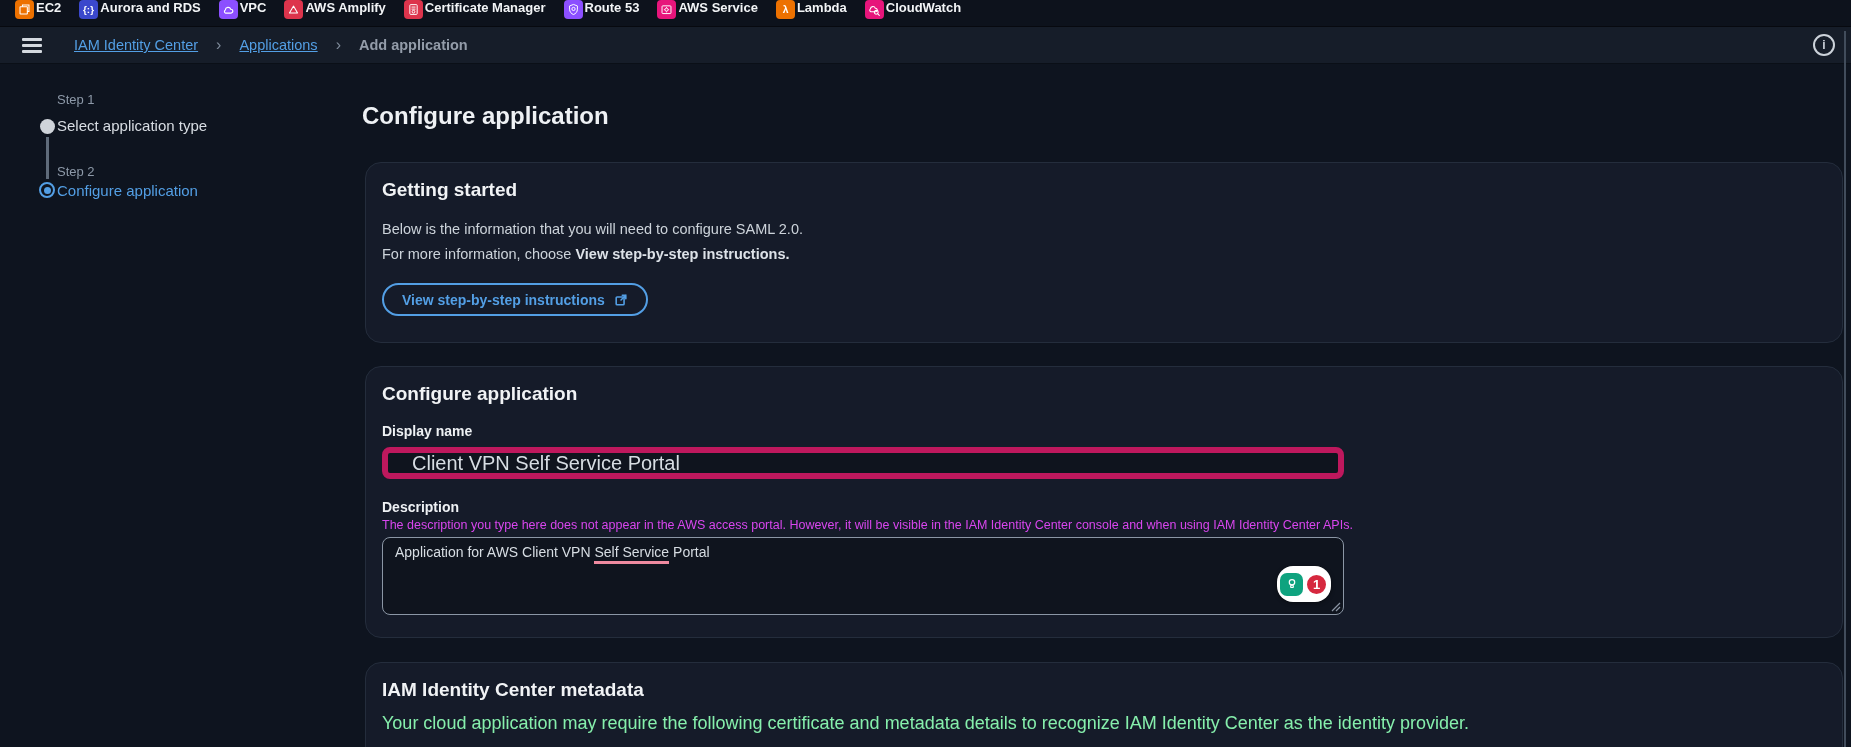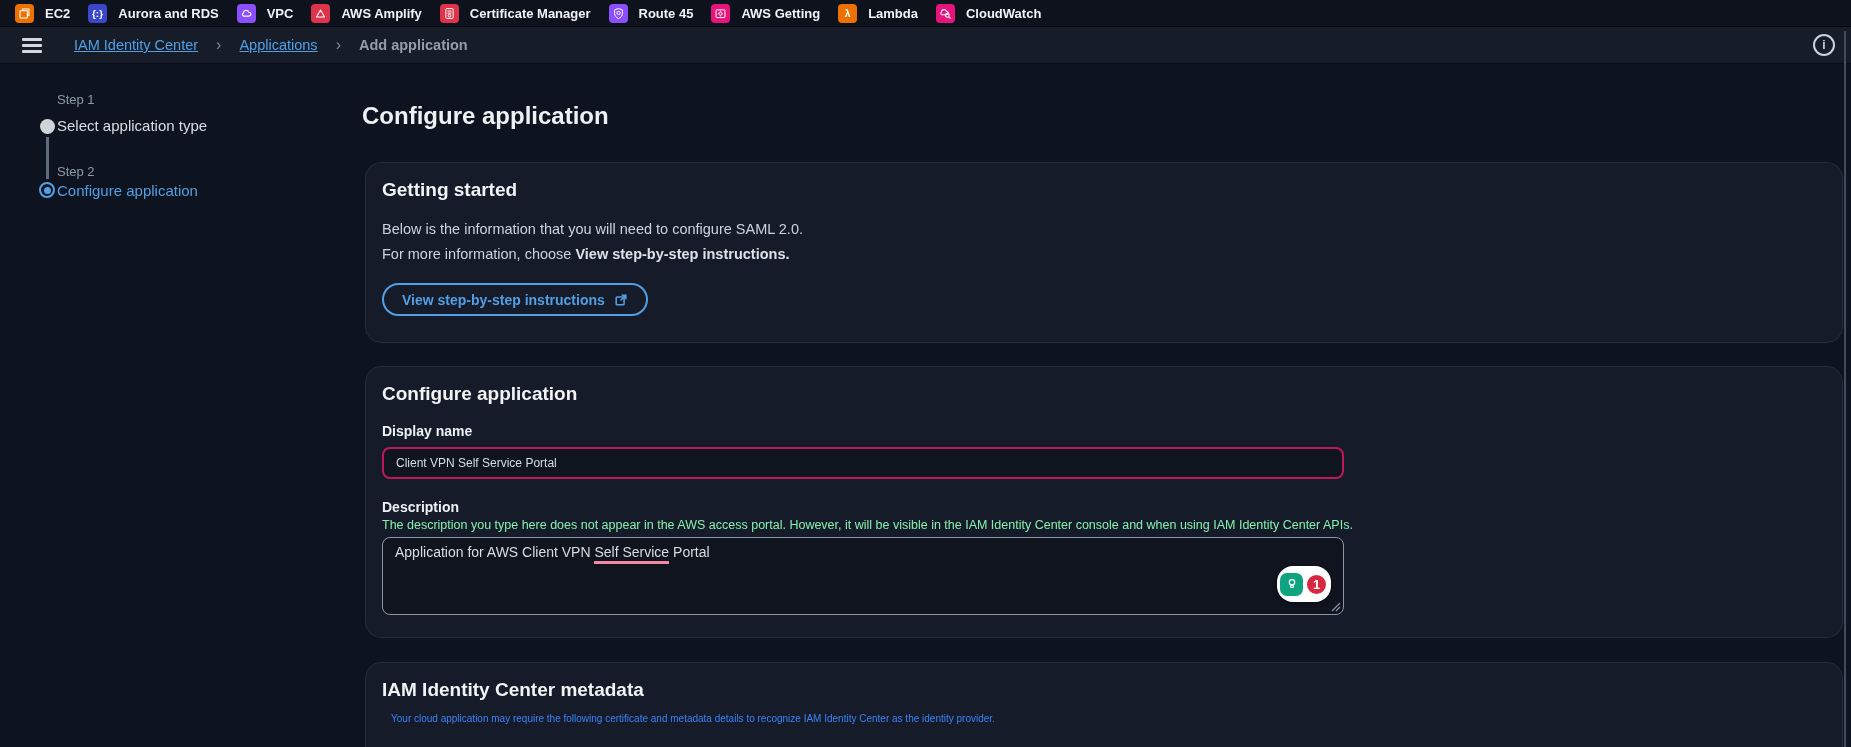--- a/index.html
+++ b/index.html
@@ -2,21 +2,21 @@
 <html><head>
 <meta charset="utf-8">
 <style>
   html,body{margin:0;padding:0;background:#0e141f;}
   .canvas{position:relative;width:1851px;height:747px;overflow:hidden;background:#0e141f;
           font-family:"Liberation Sans","DejaVu Sans",sans-serif;color:#d1d5db;}
 
   
   .topbar{position:absolute;left:0;top:0;width:100%;height:27px;background:#0d121c;
           border-bottom:1px solid #07090f;display:flex;align-items:center;padding-left:6px;box-sizing:border-box;}
-  .fav{display:flex;align-items:center;gap:11px;padding:0 9px;height:100%;cursor:pointer;}
+  .fav{display:flex;gap:2px;padding:0 9px;height:100%;cursor:pointer;}
   .fav-ic{width:19px;height:19px;border-radius:4px;display:flex;align-items:center;justify-content:center;flex:0 0 auto;}
   .fav-ic svg{display:block;}
   .fav-label{font-size:13px;font-weight:600;color:#f2f4f6;white-space:nowrap;}
 
   
   .navbar{position:absolute;left:0;top:27px;width:100%;height:37px;background:#161d29;
           display:flex;align-items:center;box-sizing:border-box;border-bottom:1px solid #0a0f17;}
   .burger{width:20px;height:15px;display:flex;flex-direction:column;justify-content:space-between;cursor:pointer;margin:0 0 0 22px;}
   .burger span{height:3px;background:#d4d9df;border-radius:1px;}
   .crumbs{display:flex;align-items:center;gap:18px;margin-left:32px;font-size:14.5px;}
@@ -42,33 +42,33 @@
   .card{position:absolute;left:365px;width:1478px;background:#151b29;border:1px solid #242d3c;
         border-radius:16px;box-sizing:border-box;padding:16px;}
   .card h2{margin:0;font-size:19px;font-weight:700;color:#f1f3f5;}
   .gs-text{margin:16px 0 0 0;font-size:14.5px;line-height:25px;color:#ccd3da;}
   .gs-bold{font-weight:700;color:#dde2e8;}
   .link-btn{display:inline-flex;align-items:center;gap:9px;margin-top:16px;border:2px solid #539fe5;border-radius:18px;
             padding:5px 18px;height:33px;box-sizing:border-box;color:#539fe5;font-weight:700;font-size:14px;
             background:transparent;cursor:pointer;font-family:inherit;}
   .field-label{margin-top:18px;font-size:14px;font-weight:700;color:#eef1f4;}
   .field-label.second{margin-top:20px;}
-  .text-input{display:block;margin-top:8px;width:962px;height:32px;background:#0f141e;border:2px solid #be185d;
-              border-radius:8px;color:#d7dde3;font-size:12px;padding:0 12px;box-sizing:border-box;font-family:inherit;}
-  .helper{margin-top:3px;font-size:12.5px;color:#86efac;}
+  .text-input{display:block;margin-top:8px;width:962px;height:32px;background:#0f141e;border:6px solid #be185d;
+              border-radius:8px;color:#d7dde3;font-size:20px;padding:0 24px;box-sizing:border-box;font-family:inherit;}
+  .helper{margin-top:3px;font-size:12.5px;color:#d946ef;}
   .textarea-wrap{position:relative;margin-top:5px;width:962px;height:78px;background:#0f141e;border:1px solid #8b96a5;
                  border-radius:8px;box-sizing:border-box;padding:6px 12px;font-size:14px;color:#d7dde3;cursor:text;}
   .misspell{border-bottom:3px solid #ef8aa0;padding-bottom:1px;}
   .gram{position:absolute;right:12px;bottom:12px;height:30px;background:#ffffff;border-radius:16px;
         display:flex;align-items:center;padding:3px;box-shadow:0 1px 4px rgba(0,0,0,.45);cursor:pointer;}
   .gram-green{width:23px;height:23px;border-radius:7px;background:#0fa37f;display:flex;align-items:center;justify-content:center;}
   .gram-badge{width:23px;height:23px;border-radius:50%;background:#d6283e;border:2px solid #fff;margin-left:2px;
               color:#fff;font-size:13px;font-weight:700;display:flex;align-items:center;justify-content:center;box-sizing:border-box;}
   .resize{position:absolute;right:2px;bottom:2px;width:11px;height:11px;cursor:nwse-resize;}
-  .meta-desc{margin:12px 0 0 9px;font-size:10px;color:#3b82f6;}
+  .meta-desc{margin:12px 0 0 0;font-size:18px;color:#86efac;}
 </style>
 </head>
 <body>
 
 <div class="canvas">
 
   <div class="topbar">
 
     <div class="fav">
       <span class="fav-ic" style="background: rgb(237, 113, 0);">
@@ -118,32 +118,32 @@
       <span class="fav-label">Certificate Manager</span>
     </div>
 
     <div class="fav">
       <span class="fav-ic" style="background: rgb(140, 79, 255);">
         <svg width="13" height="13" viewBox="0 0 16 16" fill="none" stroke="#fff" stroke-width="1.2" stroke-linejoin="round">
           <path d="M8 1.8 12.8 3.6v4c0 3.4-2.1 5.6-4.8 6.6-2.7-1-4.8-3.2-4.8-6.6v-4Z"></path>
             <circle cx="8" cy="7.3" r="2"></circle>
         </svg>
       </span>
-      <span class="fav-label">Route 45</span>
+      <span class="fav-label">Route 53</span>
     </div>
 
     <div class="fav">
       <span class="fav-ic" style="background: rgb(231, 21, 123);">
         <svg width="13" height="13" viewBox="0 0 16 16" fill="none" stroke="#fff" stroke-width="1.2">
           <rect x="2.5" y="3.5" width="11" height="9.5" rx="1"></rect>
             <circle cx="8" cy="8.2" r="1.9"></circle>
           <path d="M8 4.9v1M8 10.5v1M4.8 8.2h1M10.2 8.2h1"></path>
         </svg>
       </span>
-      <span class="fav-label">AWS Getting</span>
+      <span class="fav-label">AWS Service</span>
     </div>
 
     <div class="fav">
       <span class="fav-ic" style="background: rgb(237, 113, 0);">
         <svg width="15" height="15" viewBox="0 0 16 16">
           <text x="8" y="12" text-anchor="middle" font-size="11" font-weight="700" fill="#fff">λ</text>
         </svg>
       </span>
       <span class="fav-label">Lambda</span>
     </div>

